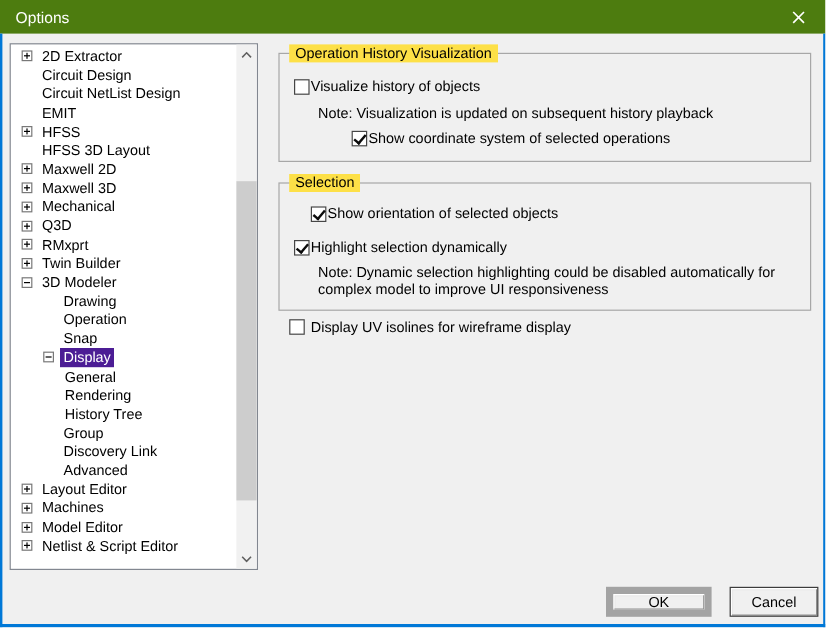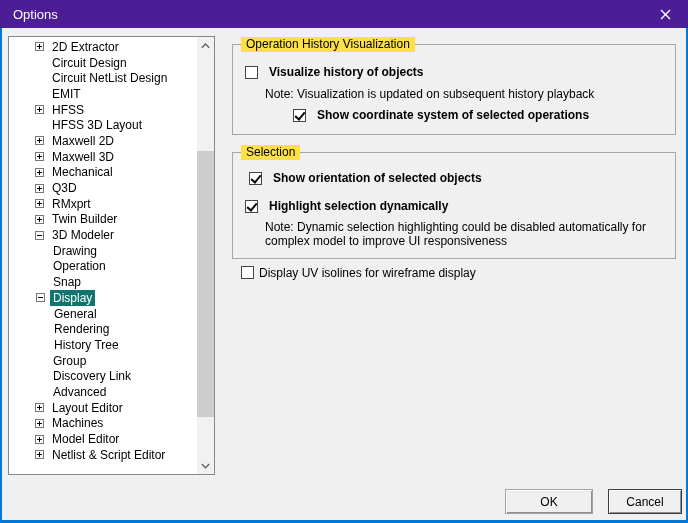--- a/index.html
+++ b/index.html
@@ -8,71 +8,71 @@
     font-family:"Liberation Sans", sans-serif; font-size:12px; color:#000;
     overflow:hidden;
   }
   
   .edge { position:absolute; background:#0078D7; }
   .edge-left { left:0; top:28px; bottom:0; width:2px; }
   .edge-right { right:0; top:28px; bottom:0; width:2px; }
   .edge-bottom { left:0; right:0; bottom:0; height:3px; }
 
   
-  .titlebar { position:absolute; left:0; top:0; width:100%; height:28px; background:#4c1d95;
+  .titlebar { position:absolute; left:0; top:0; width:100%; height:28px; background:#4d7c0f;
               display:flex; align-items:center; }
   .title { color:#fff; font-size:13px; padding-left:13px; }
   .close-btn { margin-left:auto; width:46px; height:28px; display:flex; align-items:center; justify-content:center; }
 
   
   .treebox { position:absolute; left:8px; top:36px; width:207px; height:439px;
              background:#fff; border:1px solid #828790; box-sizing:border-box; overflow:hidden; }
   .tree-rows { position:absolute; left:0; top:2px; right:17px; }
   .trow { height:15.7px; display:flex; align-items:center; white-space:nowrap; }
-  .lvl0 { padding-left:26px; } .lvl1 { padding-left:27px; } .lvl2 { padding-left:28px; }
+  .lvl0 { padding-left:9px; } .lvl1 { padding-left:27px; } .lvl2 { padding-left:28px; }
   .exp { flex:0 0 9px; width:9px; height:9px; box-sizing:border-box; border:1px solid #787878;
          background:#fff; margin-right:5px; position:relative; }
   .exp::before, .exp::after { content:''; position:absolute; background:#000; }
   .exp::before { left:1px; right:1px; top:3px; height:1px; }
   .exp::after  { top:1px; bottom:1px; left:3px; width:1px; }
   .exp.minus::after { display:none; }
   .exp.none { visibility:hidden; }
   .tlabel { padding:1px 3px; }
-  .tlabel.selected { background:#0f766e; color:#fff; }
+  .tlabel.selected { background:#4c1d95; color:#fff; }
 
   
   .vscroll { position:absolute; top:0; right:0; width:17px; height:100%; background:#F1F1F1; }
   .sb-btn { position:absolute; left:0; width:17px; height:17px; display:flex; align-items:center; justify-content:center; }
   .sb-up { top:0; } .sb-down { bottom:0; }
   .sb-thumb { position:absolute; left:0; top:114px; width:17px; height:266px; background:#CDCDCD; }
 
   
   .group { position:absolute; border:1px solid #A7A7A7; }
   #group-ohv { left:232px; top:44px; width:442px; height:89px; }
   #group-sel { left:232px; top:152px; width:442px; height:105px; }
   .group-title { position:absolute; top:-8px; left:8px; background:#fde047; padding:0 5px; line-height:15px; }
 
-  .cbrow { position:absolute; display:flex; align-items:center; gap:11px; white-space:nowrap;font-weight:bold; }
+  .cbrow { position:absolute; display:flex; align-items:center; gap:1px; white-space:nowrap; }
   #cb-vis   { left:12px; top:20px; }
   #note-ohv { position:absolute; left:32px; top:42px; }
   #cb-coord { left:12px; top:63px;padding-left:48px; }
-  #cb-orient    { left:16px; top:18px; }
+  #cb-orient    { left:26px; top:18px; }
   #cb-highlight { left:12px; top:46px; }
   #note-sel { position:absolute; left:32px; top:67px; width:402px; line-height:14px; white-space:normal; }
   .uvrow { position:absolute; left:241px; top:266px; display:flex; align-items:flex-start; gap:5px; }
 
   .cb { width:13px; height:13px; box-sizing:border-box; background:#fff; border:1px solid #454545;
         position:relative; flex:0 0 13px; }
   .cb.checked::after { content:''; position:absolute; left:3px; top:0px; width:4px; height:8px;
         border-right:2px solid #0B0B0B; border-bottom:2px solid #0B0B0B; transform:rotate(40deg); }
 
   
   .btn { position:absolute; height:25px; box-sizing:border-box; background:#F0F0F0;
          font-family:"Liberation Sans", sans-serif; font-size:12px; color:#000; text-align:center; padding:0; }
-  #btn-ok { left:505px; top:489px; width:88px; border:1px solid #a3a3a3;
+  #btn-ok { left:505px; top:489px; width:88px; border:6px solid #a3a3a3;
             box-shadow: inset 1px 1px 0 #FFFFFF, inset -1px -1px 0 #8E8E8E, inset 2px 2px 0 #E9E9E9; }
   #btn-cancel { left:608px; top:489px; width:74px; border:1px solid #3C3C3C;
             box-shadow: inset 1px 1px 0 #FFFFFF, inset -1px -1px 0 #8E8E8E, inset 2px 2px 0 #E9E9E9; }
 </style>
 </head>
 <body>
 
 <div class="window">
 
   <div class="titlebar">

